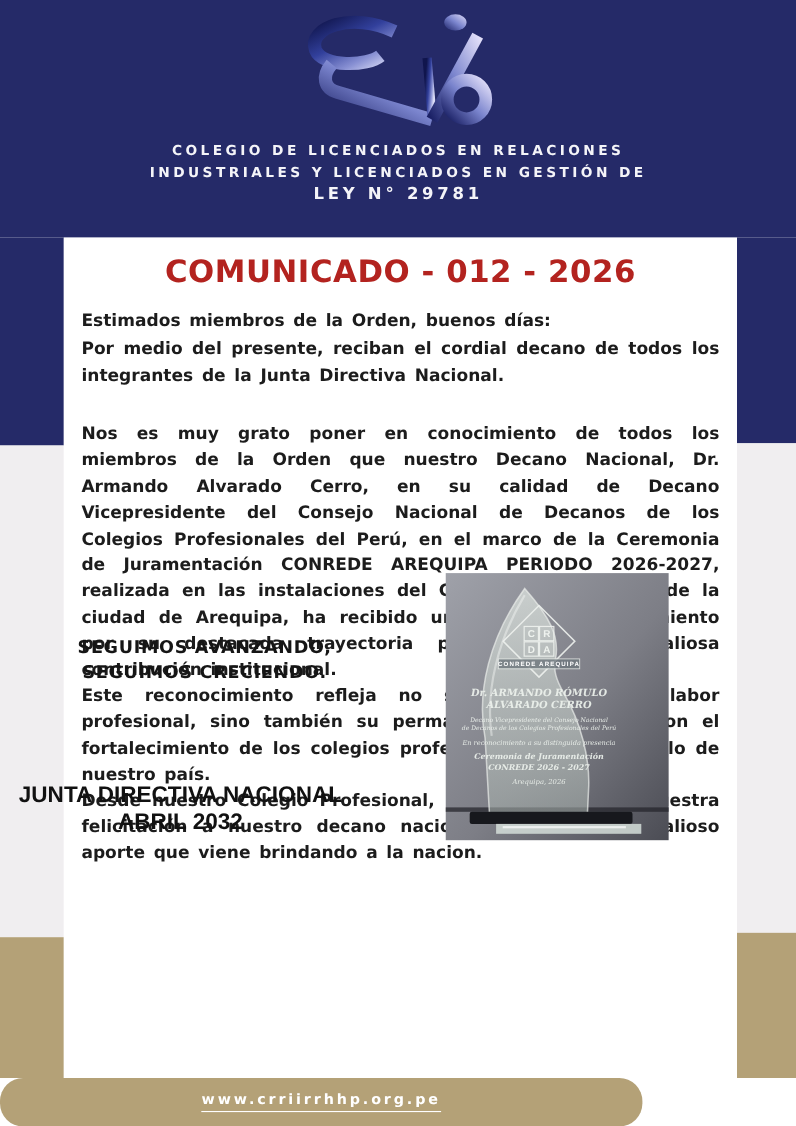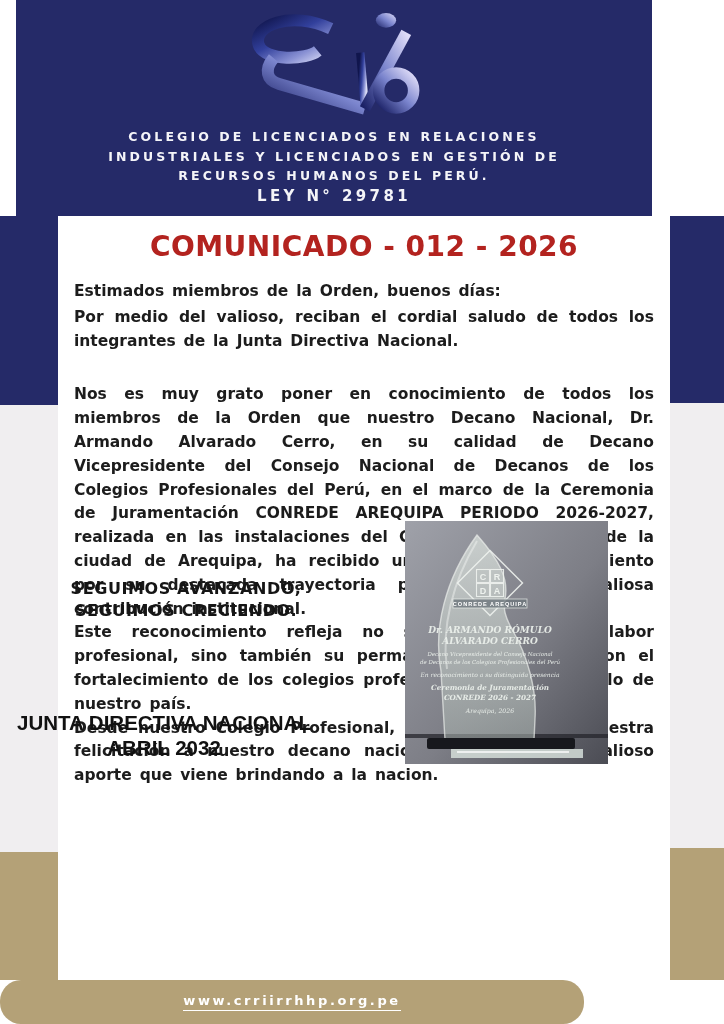--- a/index.html
+++ b/index.html
@@ -2,21 +2,21 @@
 <html style="--navy: #252a68; --red: #b3231f; --tan: #b4a177; --gray: #f0eef0; --ink: #1c1c1c;"><head>
 <meta charset="utf-8">
 <style>
   :root{
     --navy:#252a68; --red:#b3231f; --tan:#b4a177; --gray:#f0eef0; --ink:#1c1c1c;
   }
   html,body{margin:0;padding:0;background:#dcdcdc;}
   .page{position:relative;width:724px;height:1024px;background:#fff;overflow:hidden;
         font-family:"DejaVu Sans","Liberation Sans",sans-serif;margin:0 auto;}
   
-  .header{position:absolute;top:0;left:16px;width:636px;height:216px;background:var(--navy,#252a68);}
+  .header{position:absolute;top:0;left:0;width:724px;height:216px;background:var(--navy,#252a68);}
   .logo{position:absolute;top:4px;left:50%;transform:translateX(-52%);}
   .org-name{position:absolute;top:127px;left:0;right:0;text-align:center;color:#f4f4f8;
             font-size:12.5px;font-weight:700;letter-spacing:3.1px;line-height:19.5px;}
   .law-line{font-size:15px;letter-spacing:3.4px;margin-top:1px;}
   
   .stripe{position:absolute;}
   .st-left{left:0;width:58px;}
   .st-right{right:0;width:54px;}
   .st-navy{background:var(--navy,#252a68);}
   .st-gray{background:var(--gray,#f0eef0);}
@@ -70,36 +70,35 @@
       <path d="M116 26 C74 6 30 22 38 44 C45 62 90 60 102 50" fill="none" stroke="url(#lg1)" stroke-width="13"></path>
       <path d="M54 58 C44 70 46 82 60 86 L153 113" fill="none" stroke="url(#lg2)" stroke-width="13"></path>
       <path d="M148 52 L153 110" fill="none" stroke="url(#lg1)" stroke-width="9"></path>
       <path d="M153 113 L198 30" fill="none" stroke="url(#lg2)" stroke-width="12"></path>
       <circle cx="187" cy="93" r="19" fill="none" stroke="url(#lg2)" stroke-width="12.5"></circle>
       <ellipse cx="176" cy="17" rx="11" ry="8" fill="url(#lg2)"></ellipse>
     </svg>
     <div class="org-name">
       <div>COLEGIO DE LICENCIADOS EN RELACIONES</div>
       <div>INDUSTRIALES Y LICENCIADOS EN GESTIÓN DE</div>
-      <div>RECURSOS HUMANOS DEL PERÚ.</div>
       <div class="law-line">LEY N° 29781</div>
     </div>
   </header>
 
   <div class="stripe st-left st-navy ln"></div>
   <div class="stripe st-left st-gray lg"></div>
   <div class="stripe st-left st-tan lt"></div>
   <div class="stripe st-right st-navy rn"></div>
   <div class="stripe st-right st-gray rg"></div>
   <div class="stripe st-right st-tan rt"></div>
 
   <main class="content">
     <h1 class="title">COMUNICADO - 012 - 2026</h1>
     <p class="greeting">Estimados miembros de la Orden, buenos días:</p>
-    <p class="salute">Por medio del valioso, reciban el cordial saludo de todos los integrantes de la Junta Directiva Nacional.</p>
+    <p class="salute">Por medio del presente, reciban el cordial decano de todos los integrantes de la Junta Directiva Nacional.</p>
     <p>Nos es muy grato poner en conocimiento de todos los miembros de la Orden que nuestro Decano Nacional, Dr. Armando Alvarado Cerro, en su calidad de Decano Vicepresidente del Consejo Nacional de Decanos de los Colegios Profesionales del Perú, en el marco de la Ceremonia de Juramentación CONREDE AREQUIPA PERIODO 2026-2027, realizada en las instalaciones del Colegio de Abogados de la ciudad de Arequipa, ha recibido un merecido reconocimiento por su destacada trayectoria profesional y su valiosa contribución institucional.</p>
     <p>Este reconocimiento refleja no solo su destacada labor profesional, sino también su permanente compromiso con el fortalecimiento de los colegios profesionales y el desarrollo de nuestro país.</p>
     <p>Desde nuestro Colegio Profesional, hacemos extensiva nuestra felicitación a nuestro decano nacional, resaltando el valioso aporte que viene brindando a la nacion.</p>
   </main>
 
   <div class="slogan">
     <div>SEGUIMOS AVANZANDO,</div>
     <div>SEGUIMOS CRECIENDO.</div>
   </div>
 

